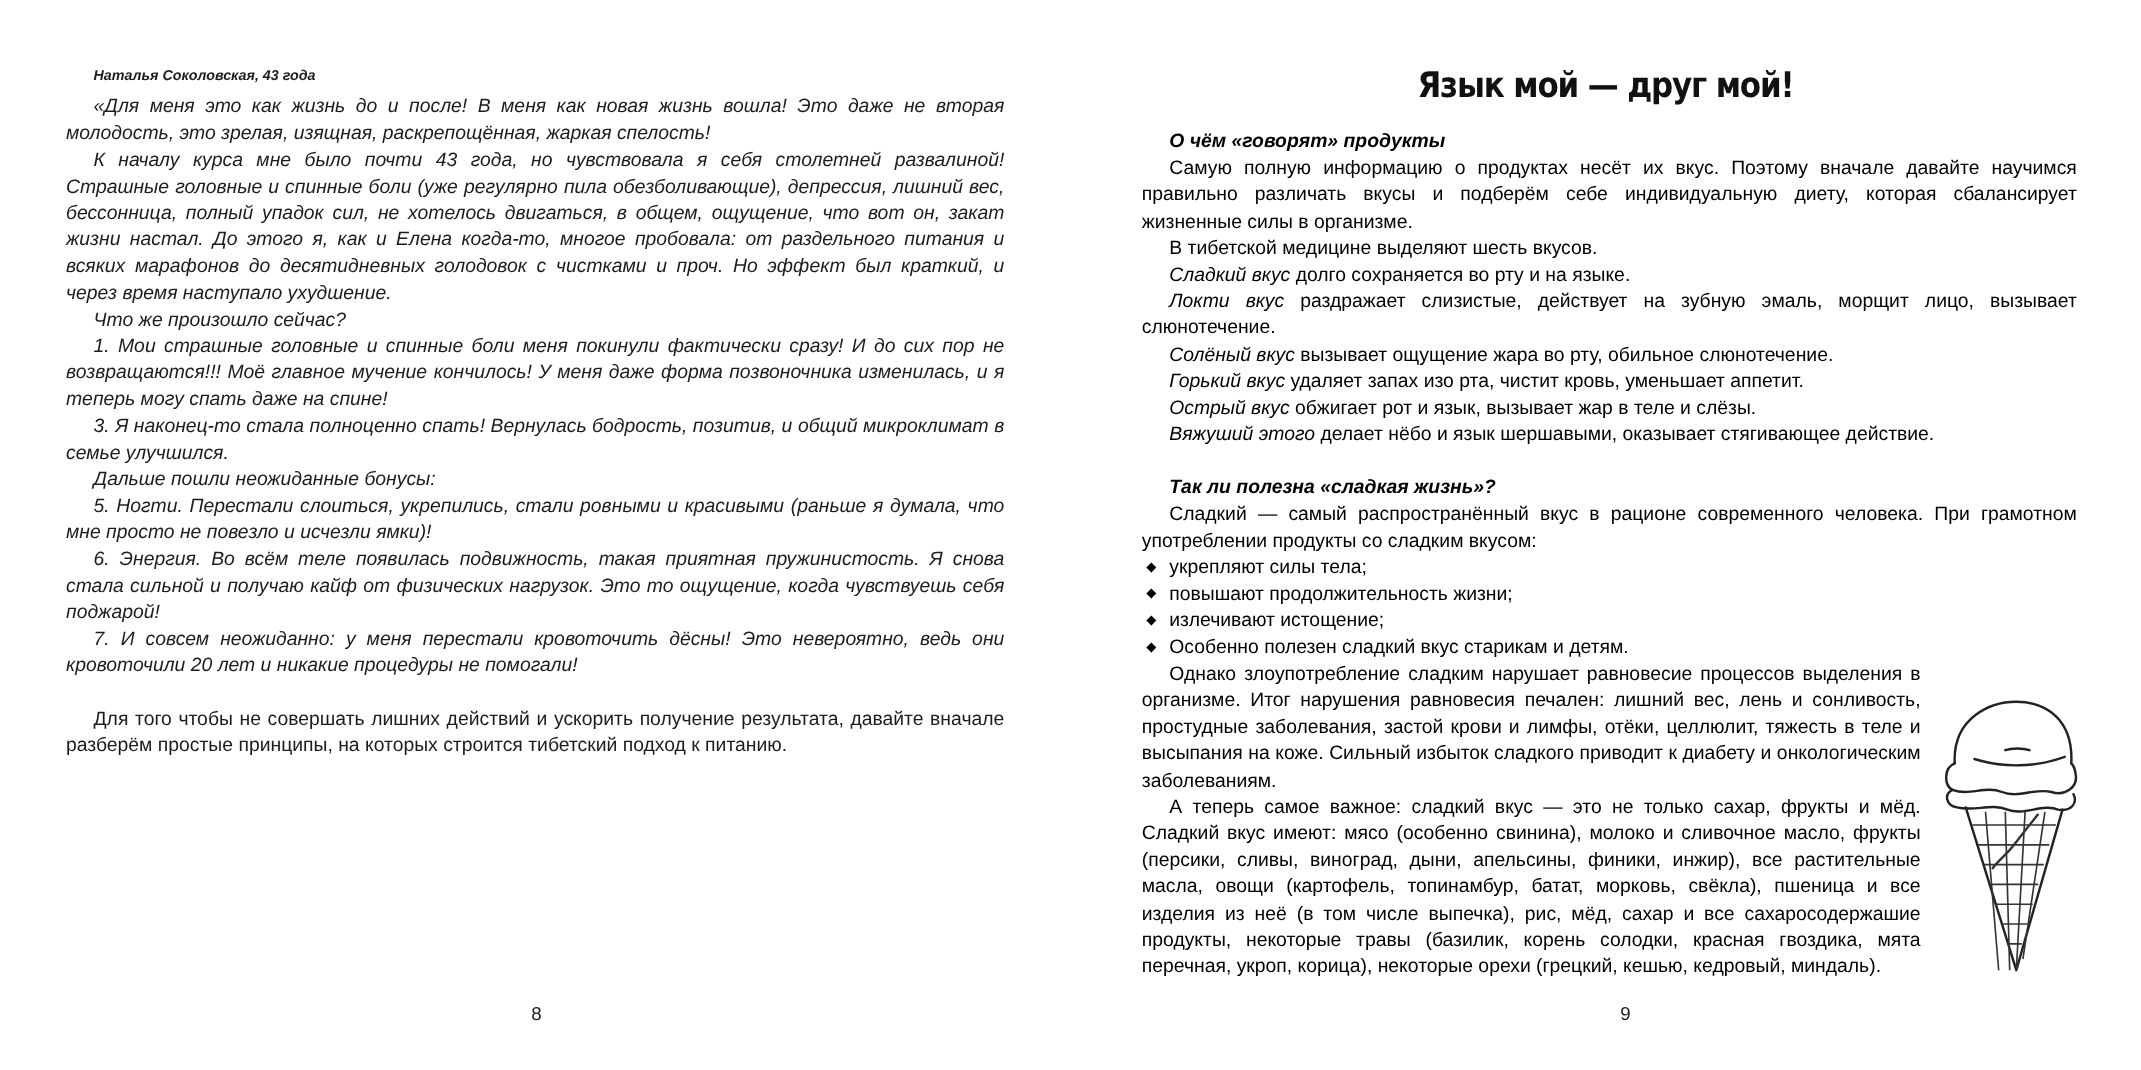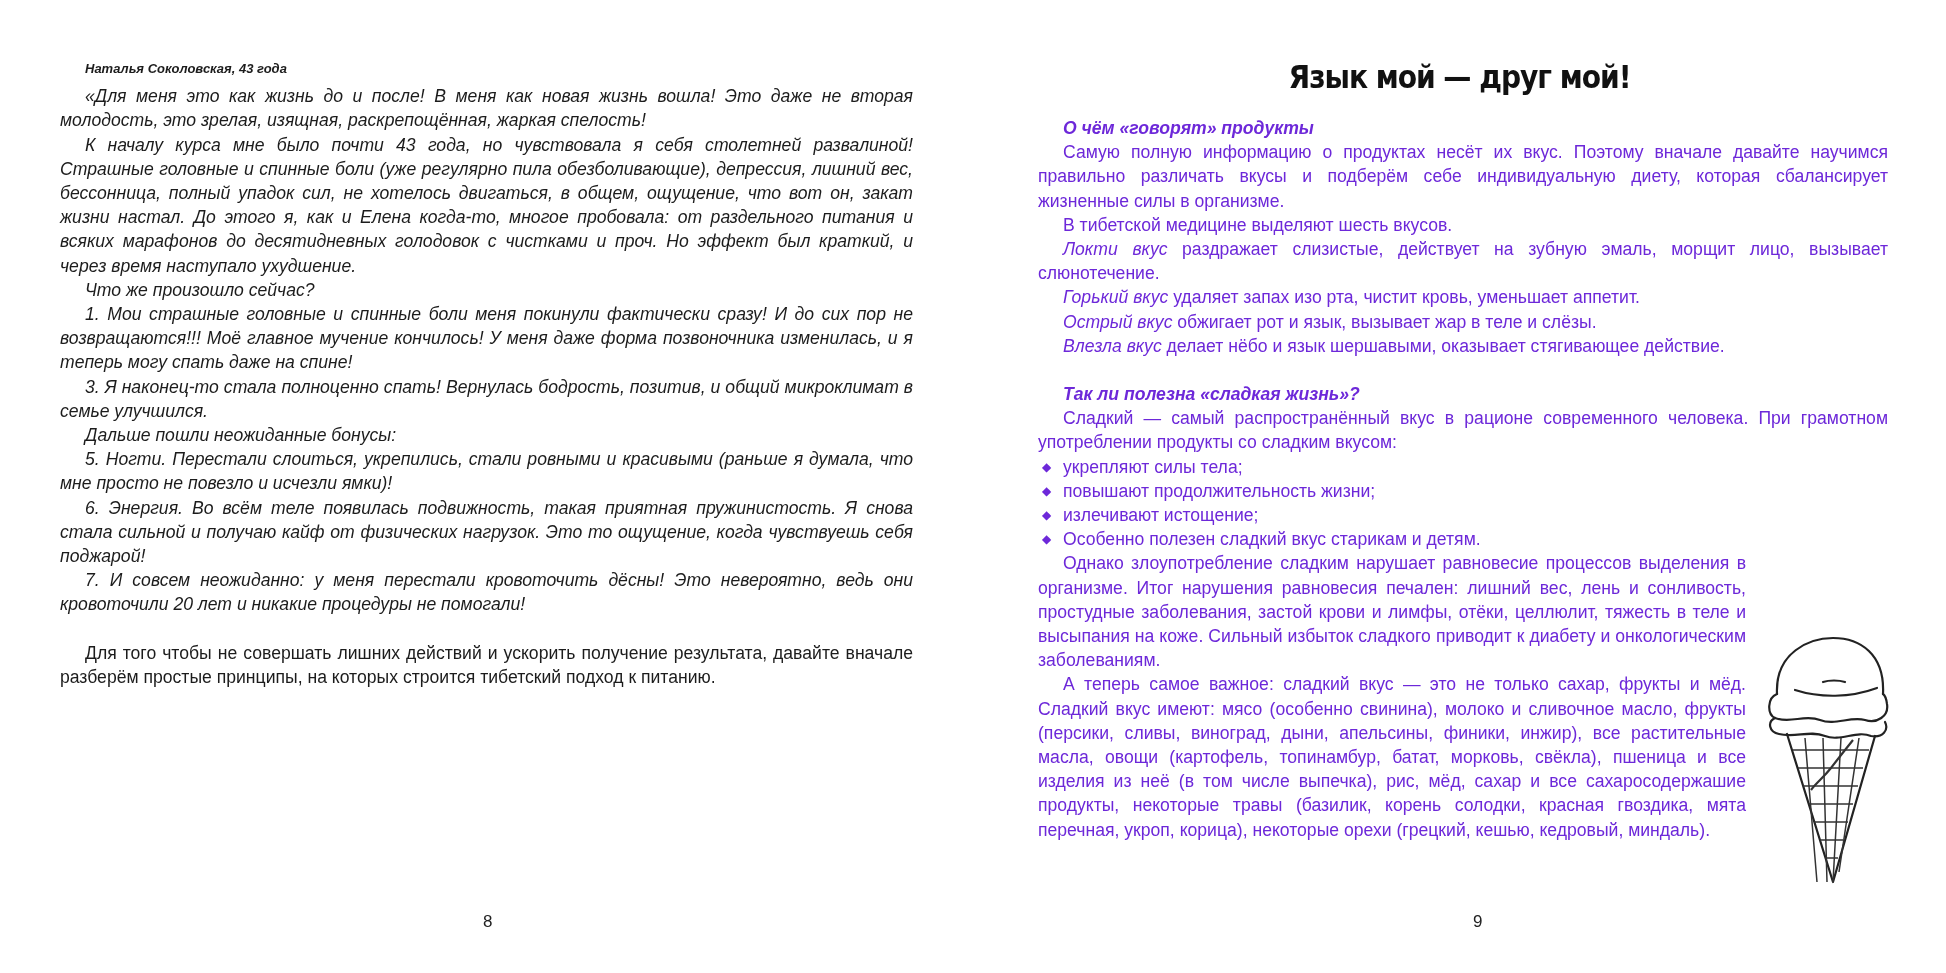--- a/index.html
+++ b/index.html
@@ -23,21 +23,21 @@
 
   .title {
     position:absolute; left:0; width:973px; top:58px; text-align:center;
     font-family:"DejaVu Sans", sans-serif; font-weight:bold;
     font-size:32px; letter-spacing:-1.2px; color:#111; transform:scaleX(0.88);
   }
 
   .text-right {
     position:absolute; left:65px; top:116px; width:850px;
     font-family:"Liberation Sans", sans-serif;
-    font-size:17.6px; line-height:24.2px; text-align:justify; color:#6d28d9;
+    font-size:17.6px; line-height:24.2px; text-align:justify; color:#000000;
   }
   .text-right p { margin:0; text-indent:25px; }
   .text-right .heading { font-weight:bold; font-style:italic; }
   .text-right .heading2 { margin-top:24px; }
   .text-right em { font-style:italic; }
   .text-right ul { list-style:none; margin:0; padding:0; }
   .text-right li { padding-left:25px; position:relative; }
   .text-right li .bullet { position:absolute; left:4px; top:0; font-size:12px; }
   .narrow p { width:708px; }
 
@@ -70,24 +70,26 @@
   <div class="pagenum" id="pn-left">8</div>
 </div>
 
 <div class="page" id="page-right">
   <div class="title">Язык мой — друг мой!</div>
 
   <div class="text-right">
     <p class="heading">О чём «говорят» продукты</p>
     <p>Самую полную информацию о продуктах несёт их вкус. Поэтому вначале давайте научимся правильно различать вкусы и подберём себе индивидуальную диету, которая сбалансирует жизненные силы в организме.</p>
     <p>В тибетской медицине выделяют шесть вкусов.</p>
+    <p><em>Сладкий  вкус</em><span> долго сохраняется во рту и на языке.</span></p>
     <p><em>Локти  вкус</em><span> раздражает слизистые, действует на зубную эмаль, морщит лицо, вызывает слюнотечение.</span></p>
+    <p><em>Солёный  вкус</em><span> вызывает ощущение жара во рту, обильное слюнотечение.</span></p>
     <p><em>Горький  вкус</em><span> удаляет запах изо рта, чистит кровь, уменьшает аппетит.</span></p>
     <p><em>Острый  вкус</em><span> обжигает рот и язык, вызывает жар в теле и слёзы.</span></p>
-    <p><em>Влезла  вкус</em><span> делает нёбо и язык шершавыми, оказывает стягивающее действие.</span></p>
+    <p><em>Вяжуший  этого</em><span> делает нёбо и язык шершавыми, оказывает стягивающее действие.</span></p>
 
     <p class="heading heading2">Так ли полезна «сладкая жизнь»?</p>
     <p>Сладкий — самый распространённый вкус в рационе современного человека. При грамотном употреблении продукты со сладким вкусом:</p>
     <ul>
       <li><span class="bullet">◆</span><span>укрепляют силы тела;</span></li>
       <li><span class="bullet">◆</span><span>повышают продолжительность жизни;</span></li>
       <li><span class="bullet">◆</span><span>излечивают истощение;</span></li>
       <li><span class="bullet">◆</span></li>
     </ul>
     <p>Особенно полезен сладкий вкус старикам и детям.</p>

